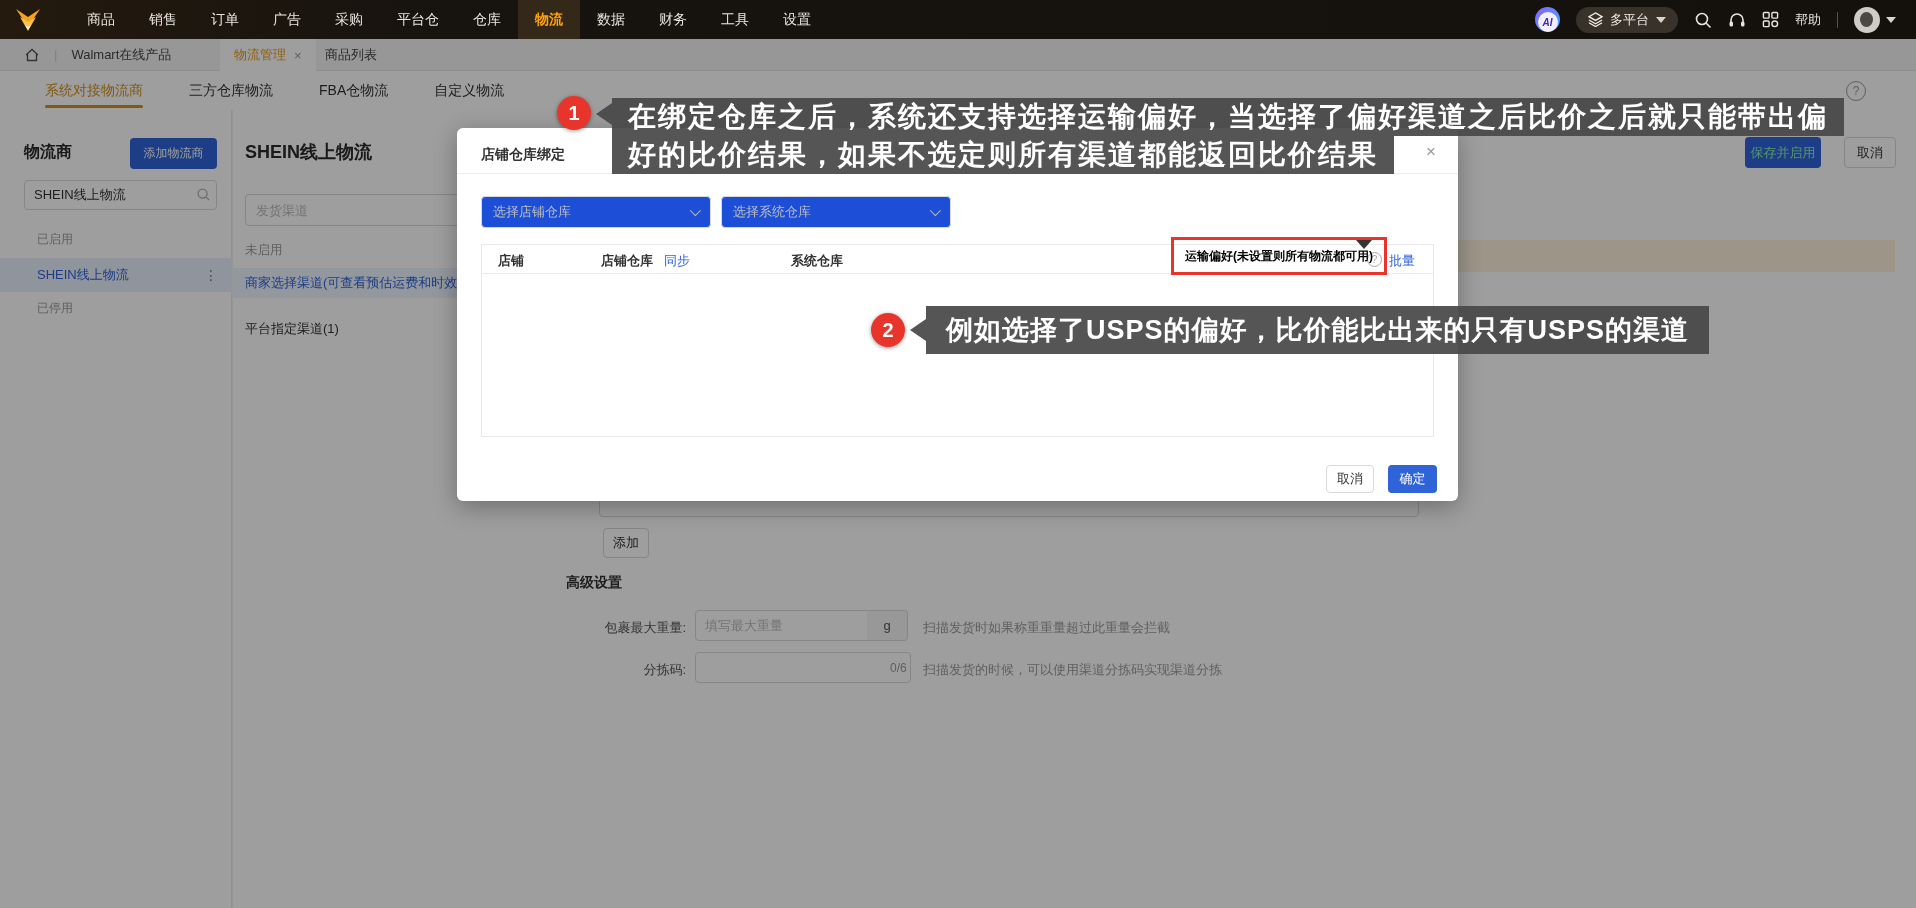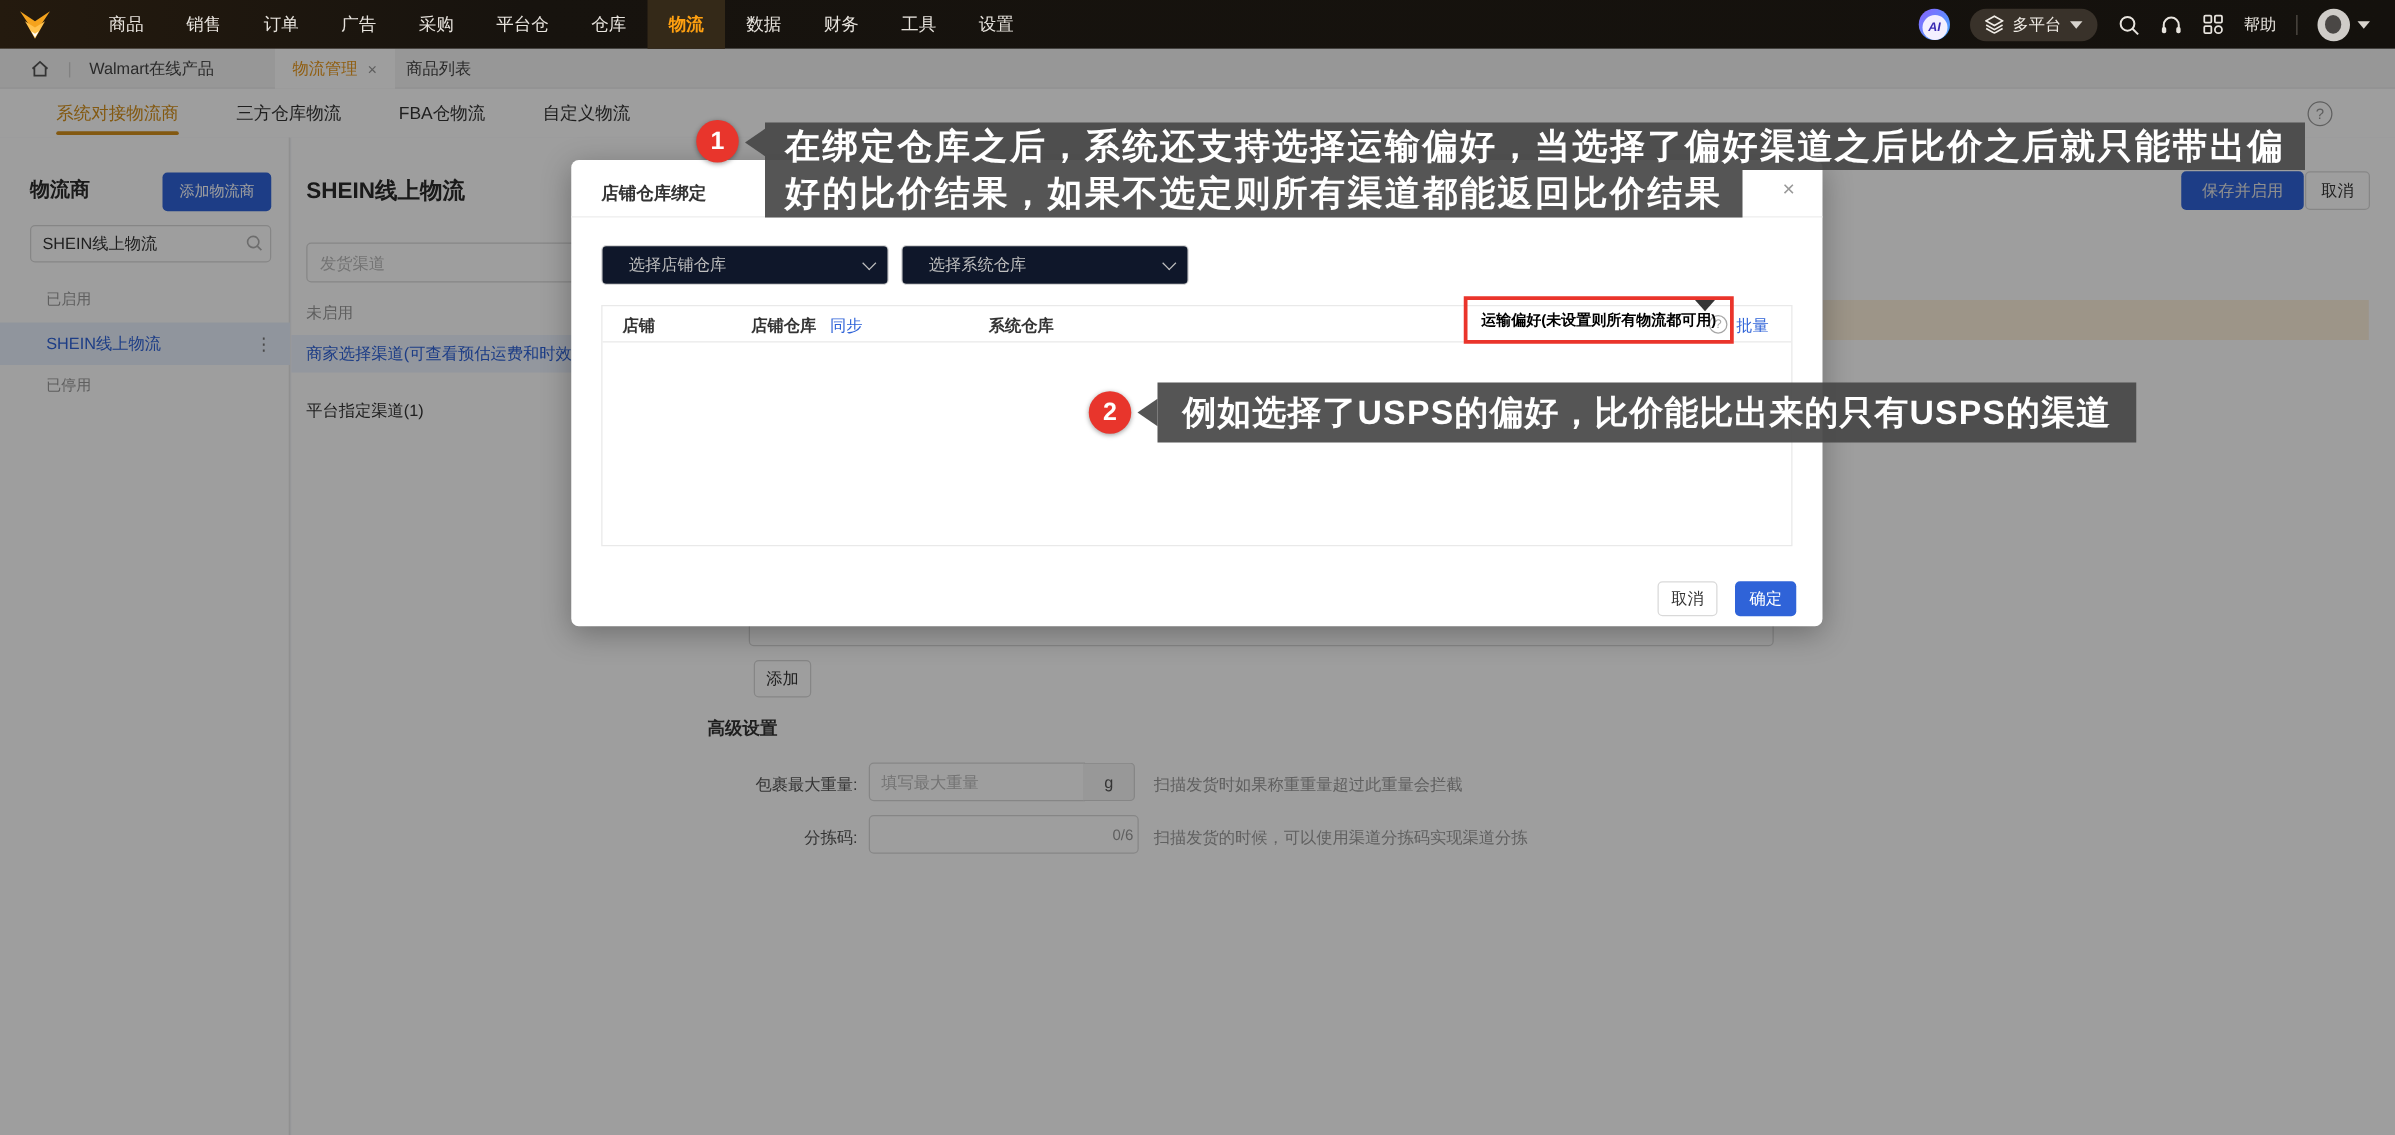--- a/index.html
+++ b/index.html
@@ -55,21 +55,21 @@
   
   .mainpanel { position:absolute; left:233px; top:110px; width:1683px; height:798px; background:#fff; z-index:1; }
   .mp-heading { position:absolute; left:12px; top:30px; font-size:18px; font-weight:bold; color:#2b2b2b; }
   .mp-channel-input { position:absolute; left:12px; top:84px; width:280px; height:32px; border:1px solid #d9d9d9; border-radius:4px; font-size:13px; padding:0 10px; outline:none; background:#fff; }
   .mp-channel-input::placeholder { color:#bbb; }
   .mp-group { position:absolute; left:12px; top:132px; font-size:12.5px; color:#999; }
   .mp-channel-row { position:absolute; left:0; top:158px; width:420px; height:30px; background:#eef4ff; display:flex; align-items:center; overflow:hidden; }
   .mp-channel-row span { margin-left:12px; font-size:13px; color:#2f63d8; white-space:nowrap; }
   .mp-channel2 { position:absolute; left:12px; top:210px; font-size:13px; color:#333; }
   .notice-band { position:absolute; left:1225px; top:130px; width:437px; height:32px; background:#fdf0dc; }
-  .mp-save-btn { position:absolute; left:1512px; top:27px; width:98px; height:31px; background:#2f63d8; color:#e5e5e5; font-size:13px; border:none; border-radius:4px; cursor:pointer;font-family:Liberation Serif, serif; }
+  .mp-save-btn { position:absolute; left:1512px; top:27px; width:76px; height:31px; background:#2f63d8; color:#86efac; font-size:13px; border:none; border-radius:4px; cursor:pointer;font-family:Liberation Serif, serif; }
   .mp-cancel-btn { position:absolute; left:1611px; top:27px; width:52px; height:31px; background:#fff; color:#333; font-size:13px; border:1px solid #d9d9d9; border-radius:4px; cursor:pointer; }
   .mp-channels-box { position:absolute; left:366px; top:345px; width:820px; height:62px; border:1px solid #d9d9d9; border-radius:4px; background:#fff; }
   .mp-add-btn { position:absolute; left:370px; top:418px; width:46px; height:30px; background:#fff; border:1px solid #d9d9d9; border-radius:4px; font-size:13px; color:#333; cursor:pointer; }
   .adv-title { position:absolute; left:333px; top:464px; font-size:14px; font-weight:bold; color:#333; }
   .form-label { position:absolute; width:135px; text-align:right; font-size:13px; color:#555; }
   .weight-label { left:318px; top:509px; }
   .weight-input { position:absolute; left:462px; top:500px; width:173px; height:31px; border:1px solid #d9d9d9; border-radius:4px 0 0 4px; font-size:13px; padding:0 9px; outline:none; }
   .weight-input::placeholder { color:#bbb; }
   .weight-unit { position:absolute; left:634px; top:500px; width:41px; height:31px; background:#f5f5f5; border:1px solid #d9d9d9; border-left:none; border-radius:0 4px 4px 0; font-size:13px; color:#555; display:flex; align-items:center; justify-content:center; }
   .weight-hint { position:absolute; left:690px; top:509px; font-size:13px; color:#9b9b9b; }
@@ -80,21 +80,21 @@
   .sort-hint { position:absolute; left:690px; top:551px; font-size:13px; color:#9b9b9b; }
 
   
   .overlay { position:absolute; left:0; top:39px; width:1916px; height:869px; background:rgba(0,0,0,0.38); z-index:10; }
 
   
   .modal { position:absolute; left:457px; top:128px; width:1001px; height:373px; background:#fff; border-radius:6px; box-shadow:0 6px 24px rgba(0,0,0,0.3); z-index:20; }
   .modal-title { position:absolute; left:24px; top:18px; font-size:14px; font-weight:bold; color:#333; }
   .modal-close { position:absolute; right:22px; top:14px; font-size:17px; color:#999; cursor:pointer; }
   .modal-head-divider { position:absolute; left:0; top:45px; width:1001px; height:1px; background:#ededed; }
-  .dd { position:absolute; top:68px; width:230px; height:32px; border:1px solid #d9d9d9; border-radius:4px; display:flex; align-items:center; cursor:pointer; background:#0f172a;padding-left:10px; }
+  .dd { position:absolute; top:68px; width:230px; height:32px; border:1px solid #d9d9d9; border-radius:4px; display:flex; align-items:center; cursor:pointer; background:#1d4ed8; }
   .dd1 { left:24px; } .dd2 { left:264px; }
   .dd-label { margin-left:11px; font-size:13px; color:#bfbfbf; }
   .dd-chevron { margin-left:auto; margin-right:12px; width:8px; height:8px; border-right:1.5px solid #bfbfbf; border-bottom:1.5px solid #bfbfbf; transform:rotate(45deg) translateY(-2px); }
   .mtable { position:absolute; left:24px; top:116px; width:953px; height:193px; border:1px solid #e9e9e9; }
   .mtable-header { position:relative; width:100%; height:29px; border-bottom:1px solid #e9e9e9; }
   .th { position:absolute; top:7px; font-size:13px; font-weight:bold; color:#333; }
   .th-shop { left:16px; }
   .th-shopwh { left:119px; }
   .sync-link { position:absolute; left:182px; top:7px; font-size:13px; color:#2f63d8; font-weight:normal; cursor:pointer; }
   .th-syswh { left:309px; }

